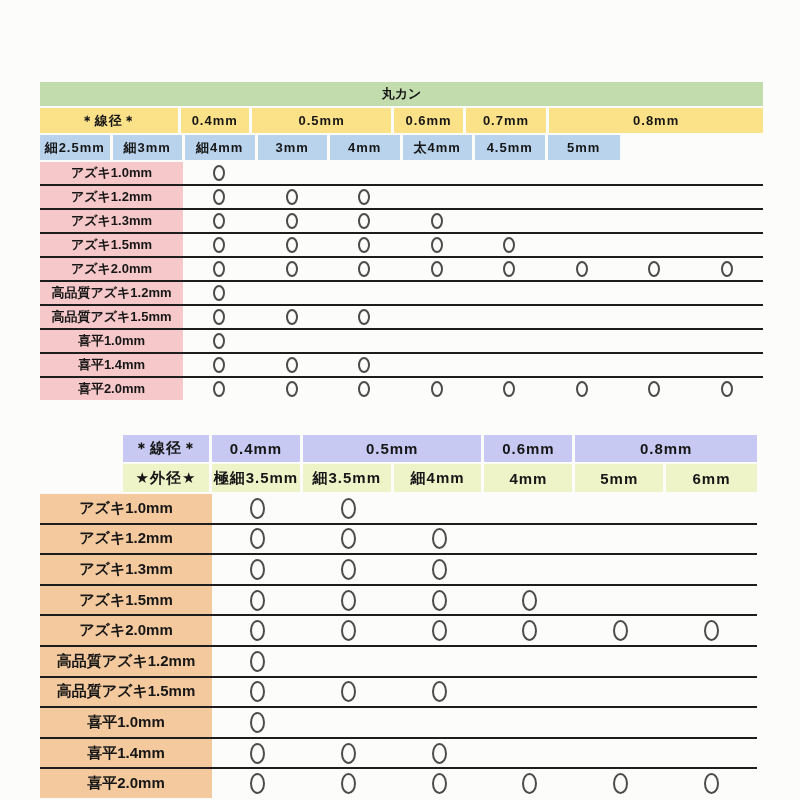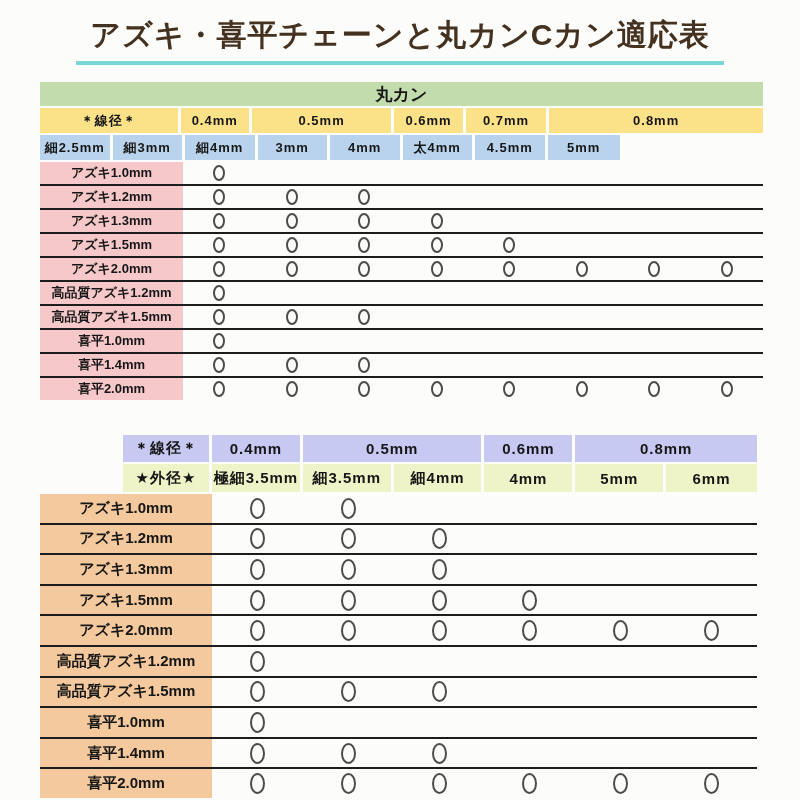--- a/index.html
+++ b/index.html
@@ -42,21 +42,21 @@
   .circle {
     display:inline-block;
     border:2px solid #4c4c4c;
     border-radius:50%;
     box-sizing:border-box;
     background:transparent;
   }
 
   
   #maru-table { position:absolute; left:40px; top:82px; width:723px; }
-  #maru-table .band { height:24px; font-size:17px; background:var(--maru-header-bg); }
+  #maru-table .band { height:24px; font-size:13px; background:var(--maru-header-bg); }
   #maru-table .spec-row { height:25px; }
   #maru-table .spec-cell { font-size:13px; }
   #maru-table .data-row { height:22px; font-size:13px; }
   #maru-table .circle { width:12px; height:16px; }
 
   
   #c-band {
     position:absolute; left:123px; top:407px; width:634px; height:26px;
     display:flex; align-items:center; justify-content:center;
     font-size:19px; background:var(--c-header-bg);
@@ -66,23 +66,20 @@
   #c-senkei .spec-cell, #c-gaikei .spec-cell { font-size:15px; }
   #c-rows { position:absolute; left:40px; top:494px; width:717px; }
   #c-rows .data-row { height:28.6px; font-size:15px; }
   #c-rows .circle { width:15px; height:21px; }
 </style>
 </head>
 <body>
 
 <div class="page">
 
-  <div class="title-wrap">
-    <span class="title">アズキ・喜平チェーンと丸カンCカン適応表</span>
-  </div>
 
   <div id="maru-table">
     <div class="band">丸カン</div>
     <div class="spec-row" id="maru-senkei">
         <div class="spec-cell" style="width: 140px; margin-right: 3px; background: rgb(251, 226, 137);">＊線径＊</div>
         <div class="spec-cell" style="width: 69.5px; margin-right: 3px; background: rgb(251, 226, 137);">0.4mm</div>
         <div class="spec-cell" style="width: 142px; margin-right: 3px; background: rgb(251, 226, 137);">0.5mm</div>
         <div class="spec-cell" style="width: 69.5px; margin-right: 3px; background: rgb(251, 226, 137);">0.6mm</div>
         <div class="spec-cell" style="width: 82px; margin-right: 3px; background: rgb(251, 226, 137);">0.7mm</div>
         <div class="spec-cell" style="width: 217.5px; background: rgb(251, 226, 137);">0.8mm</div>

